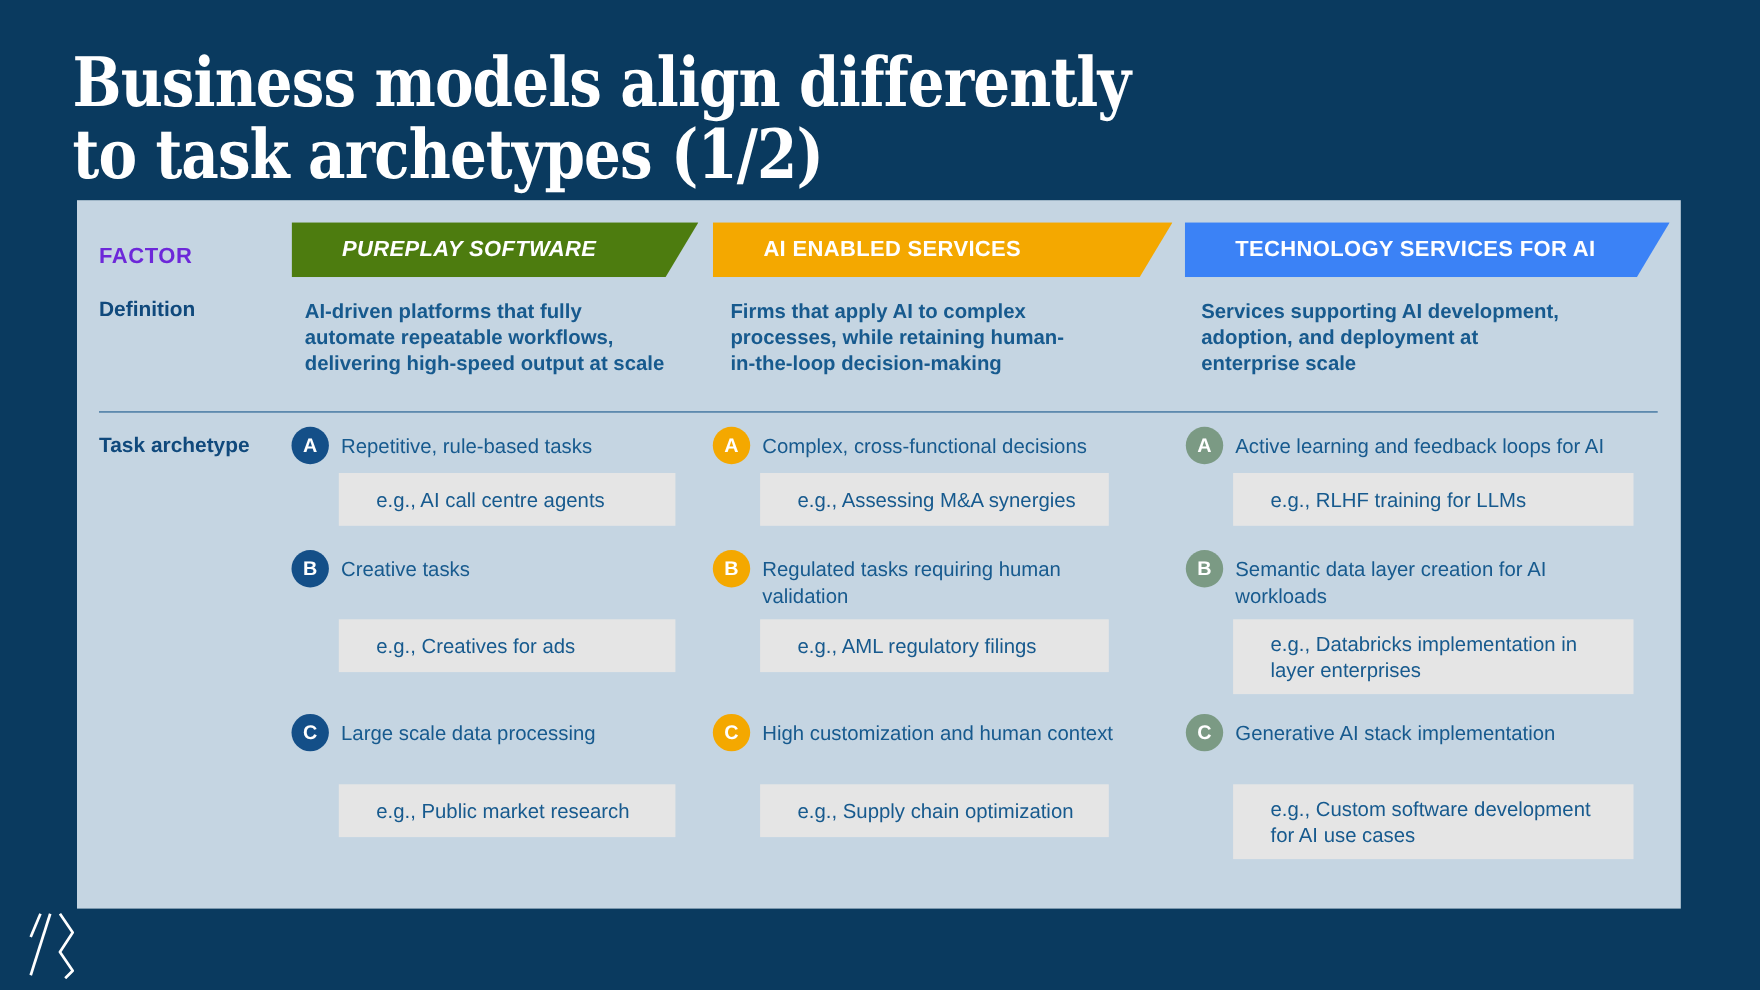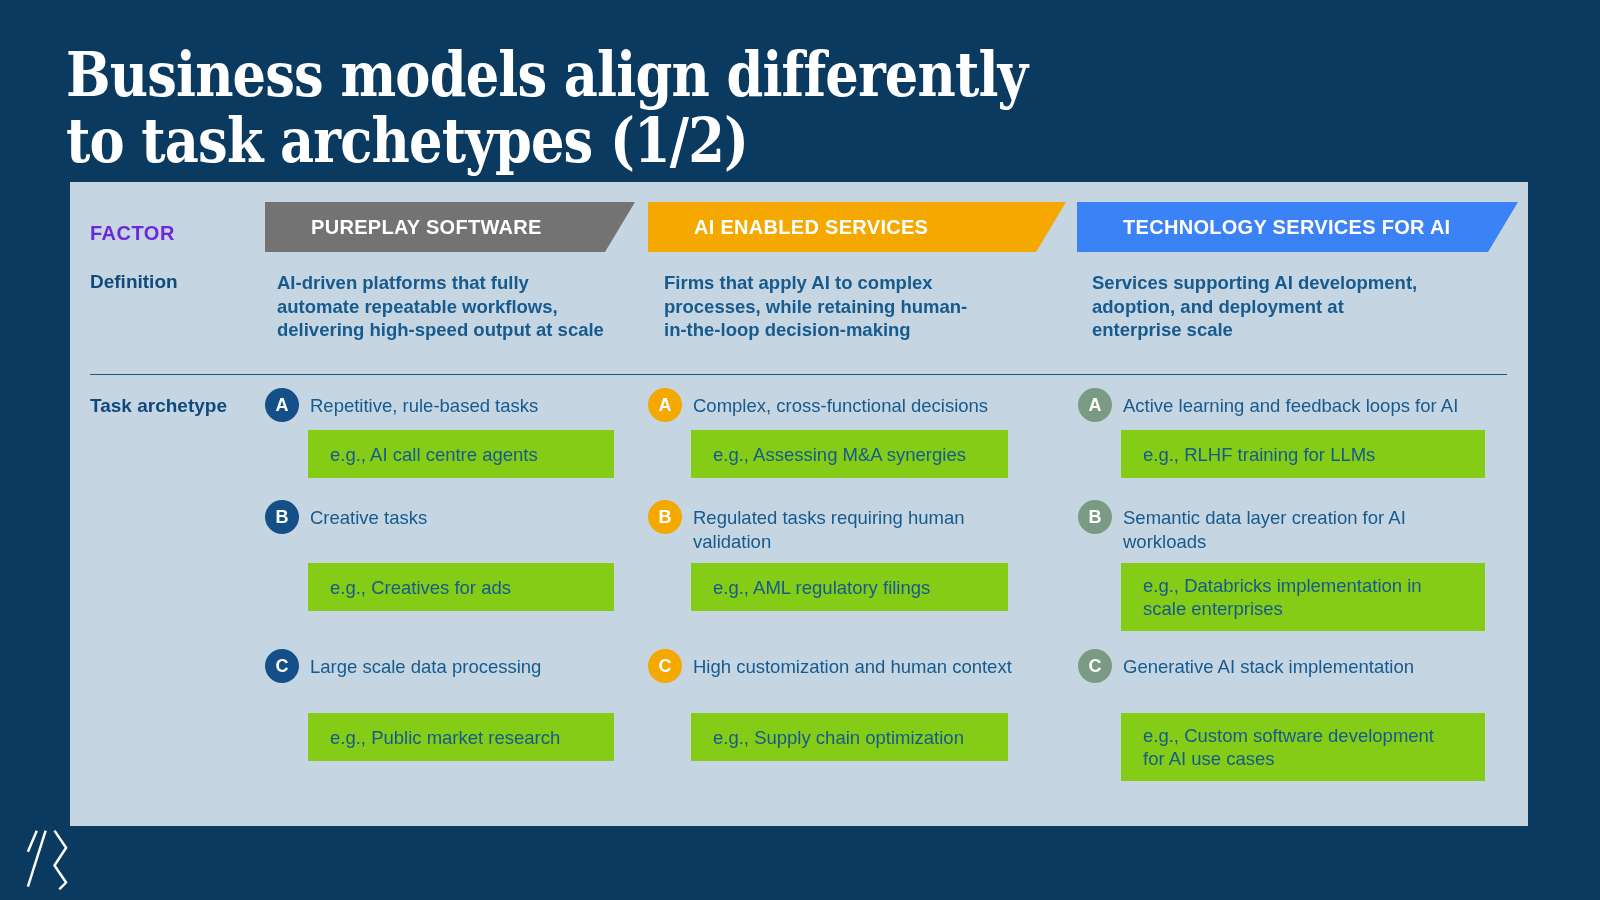--- a/index.html
+++ b/index.html
@@ -45,21 +45,21 @@
   .task-row-label { top:213px; }
 
   
   .banner {
     position:absolute; top:20px; height:50px;
     display:flex; align-items:center;
     padding-left:46px;
     color:#ffffff; font-weight:700; font-size:20px; letter-spacing:0.3px;
     clip-path:polygon(0 0, 100% 0, calc(100% - 30px) 100%, 0 100%);
   }
-  .banner.c1 { left:195px;  width:370px; background:#737373; }
+  .banner.c1 { left:195px;  width:370px; background:#4d7c0f;font-style:italic; }
   .banner.c2 { left:578px;  width:418px; background:#f4a800; }
   .banner.c3 { left:1007px; width:441px; background:#3b82f6; }
 
   
   .def {
     position:absolute; top:89px;
     font-size:18.5px; line-height:23.5px;
     color:#175a8e; white-space:pre-line;font-weight:bold;
   }
   .def.c1 { left:207px;  width:360px; }
@@ -90,23 +90,23 @@
     color:#175a8e; white-space:pre-line;
   }
   .task-text.c1 { left:240px;  width:330px; }
   .task-text.c2 { left:623px;  width:360px; }
   .task-text.c3 { left:1053px; width:380px; }
   .task-text.row-a { top:212px; }
   .task-text.row-b { top:324px; }
   .task-text.row-c { top:473px; }
 
   .ex-box {
-    position:absolute; background:#84cc16;
+    position:absolute; background:#e5e5e5;
     display:flex; align-items:center;
-    padding-left:22px; padding-right:10px;
+    padding-left:34px; padding-right:10px;
     font-size:18.5px; line-height:23px;
     color:#175a8e; white-space:pre-line;
     height:48px;
   }
   .ex-box.c1 { left:238px;  width:306px; }
   .ex-box.c2 { left:621px;  width:317px; }
   .ex-box.c3 { left:1051px; width:364px; }
   .ex-box.row-a { top:248px; }
   .ex-box.row-b { top:381px; }
   .ex-box.row-c { top:531px; }
@@ -170,21 +170,21 @@
   <div class="ex-box c2 row-c">e.g., Supply chain optimization</div>
 
   <div class="badge c3 row-a">A</div>
   <div class="task-text c3 row-a">Active learning and feedback loops for AI</div>
   <div class="ex-box c3 row-a">e.g., RLHF training for LLMs</div>
 
   <div class="badge c3 row-b">B</div>
   <div class="task-text c3 row-b">Semantic data layer creation for AI
 workloads</div>
   <div class="ex-box c3 row-b tall">e.g., Databricks implementation in
-scale enterprises</div>
+layer enterprises</div>
 
   <div class="badge c3 row-c">C</div>
   <div class="task-text c3 row-c">Generative AI stack implementation</div>
   <div class="ex-box c3 row-c tall">e.g., Custom software development
 for AI use cases</div>
 
 </div>
 
 <div class="logo">
   <svg width="42" height="60" viewBox="0 0 30 44" fill="none" xmlns="http://www.w3.org/2000/svg">

